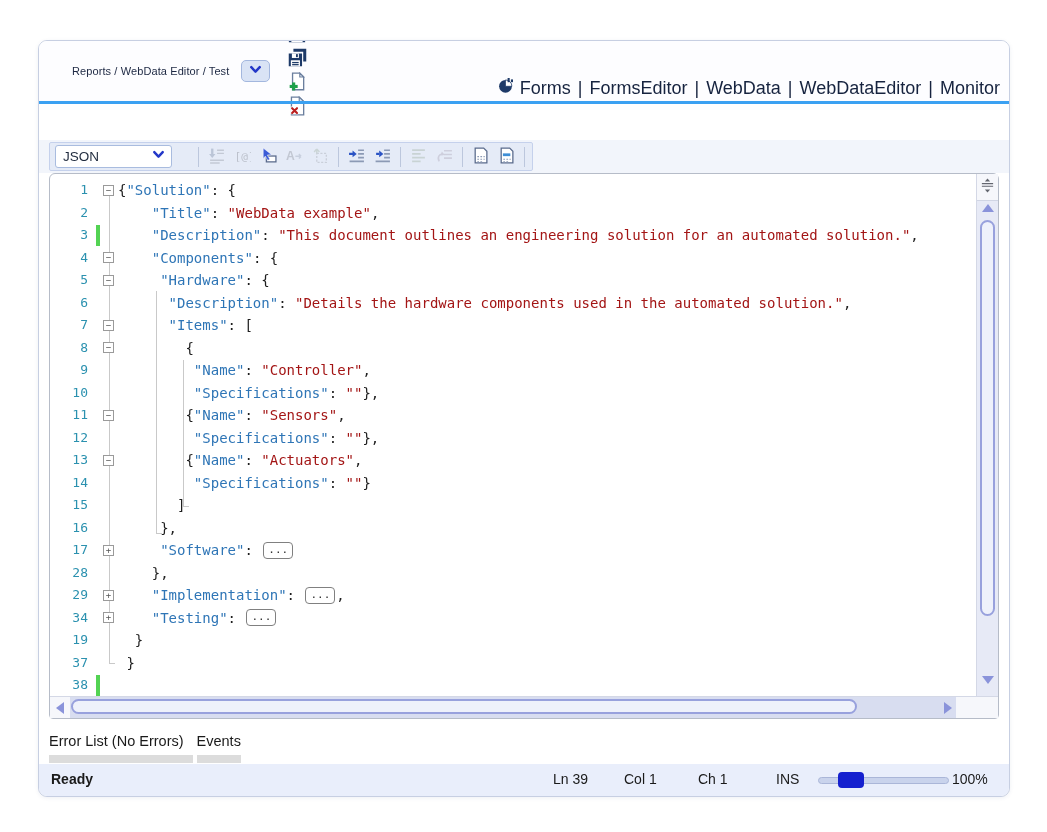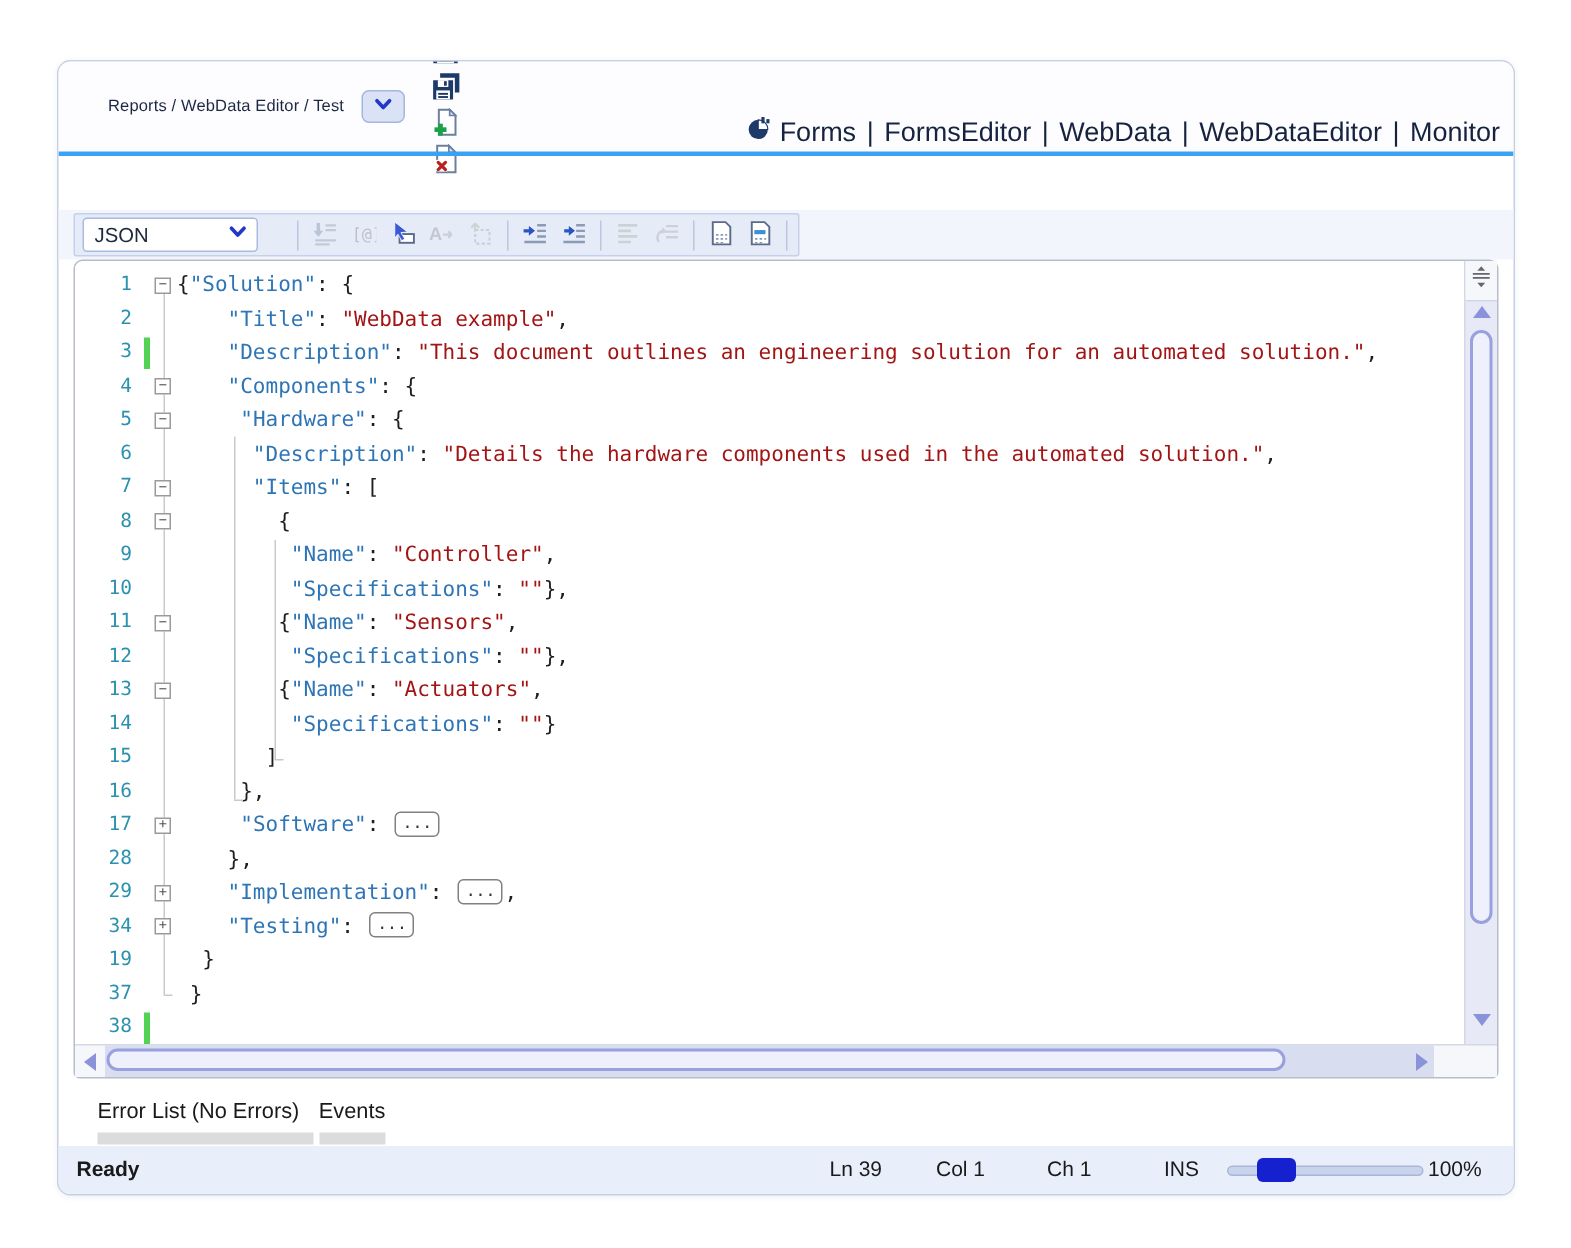--- a/index.html
+++ b/index.html
@@ -59,21 +59,21 @@
   .tri-right{width:0;height:0;border-top:6px solid transparent;border-bottom:6px solid transparent;border-left:8px solid #8a93da;}
   .vthumb{position:absolute;left:3px;right:3px;top:46px;height:392px;border:2px solid #98a1dd;border-radius:9px;background:#eef1fb;cursor:pointer;}
 
   
   .hscroll{position:absolute;left:0;bottom:0;width:100%;height:22px;background:#f6f7fb;border-top:1px solid #d4d8e6;box-sizing:border-box;}
   .harrow{position:absolute;top:0;height:100%;width:20px;display:flex;align-items:center;justify-content:center;cursor:pointer;}
   .htrack{position:absolute;left:20px;top:0;width:886px;height:100%;background:#d8ddf0;}
   .hthumb{position:absolute;left:1px;top:2px;height:15px;width:786px;border:2px solid #98a1dd;border-radius:9px;background:#eef1fb;box-sizing:border-box;cursor:pointer;}
 
   
-  .ptabs{position:absolute;left:10px;top:692px;height:30px;display:flex;gap:0;margin-left:16px;}
+  .ptabs{position:absolute;left:10px;top:692px;height:30px;display:flex;gap:0;}
   .ptab{position:relative;margin-right:13px;font-size:14.5px;color:#1a1a1a;cursor:pointer;}
   .ptab .bar{position:absolute;left:0;top:22px;height:8px;background:#dcdcdc;}
   .ptab:nth-child(1) .bar{width:144px;}
   .ptab:nth-child(2) .bar{width:44px;}
   .ptab .lbl{display:inline-block;}
 
   
   .statusbar{position:absolute;left:0;top:723px;width:100%;height:32px;background:#e9eefb;border-radius:0 0 8px 8px;font-size:14px;color:#1a1a1a;}
   .sb{position:absolute;top:7px;}
   .slider{position:absolute;left:779px;top:8px;width:131px;height:16px;cursor:pointer;}

